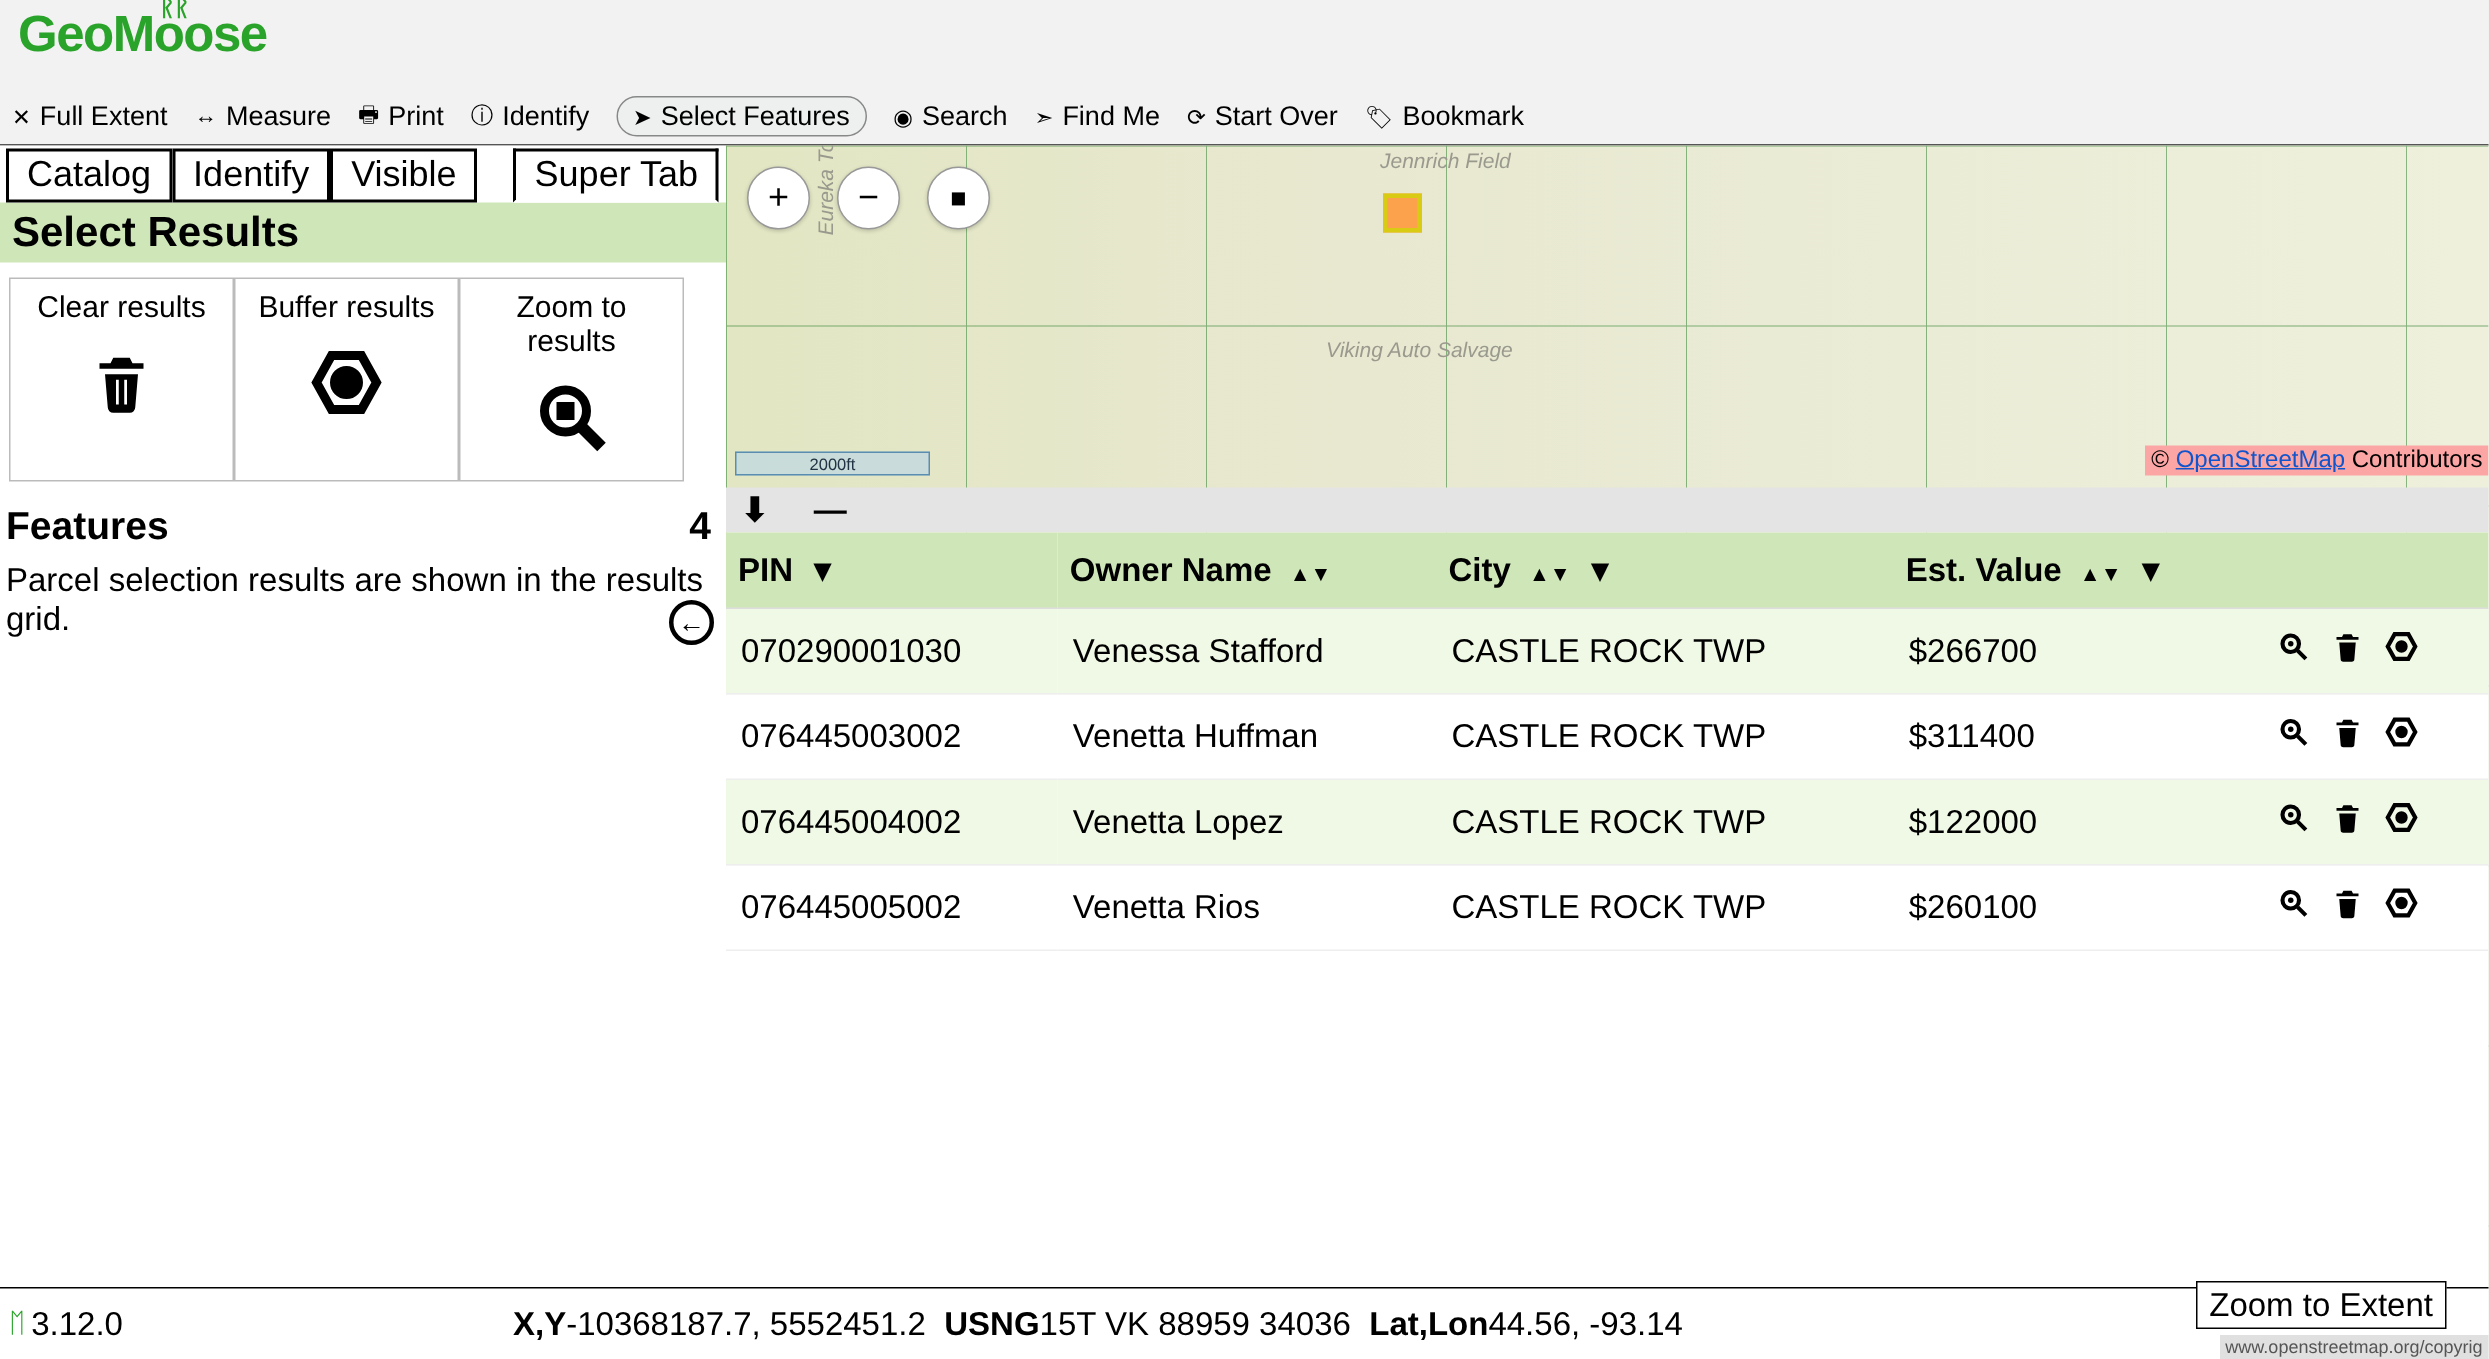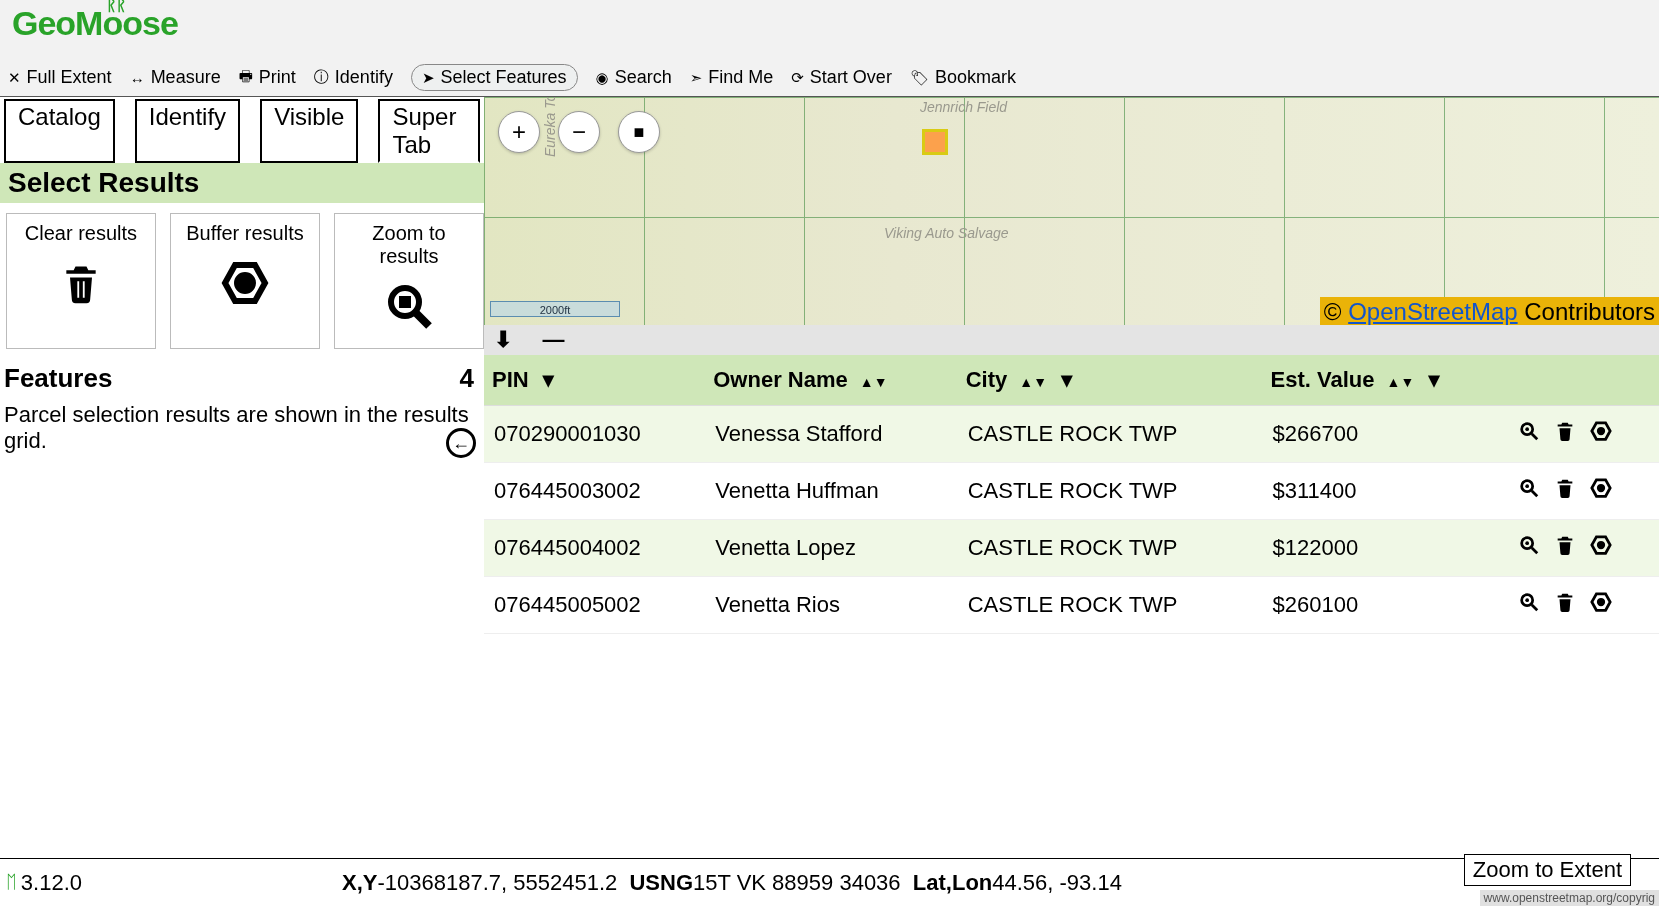--- a/index.html
+++ b/index.html
@@ -38,39 +38,39 @@
     padding: 2px 10px;
   }
   
   .left-panel {
     position: absolute; top: 96px; left: 0; width: 484px; bottom: 48px;
     border-top: 1px solid #555;
     background: #fff;
     overflow: hidden;
   }
   .tabs {
-    display: flex; gap: 20px; padding: 2px 4px 0 4px;
+    display: flex; gap: 0; padding: 2px 4px 0 4px;
     background: #fff;
   }
   .tab {
     border: 2px solid #000;
     padding: 2px 12px;
     font-size: 24px;
     cursor: pointer;
     background: #fff;
   }
-  .tab.active { border-bottom: 2px solid #fff; }
+  .tab.active { border-bottom: 2px solid #fff; margin-left: 24px; }
   .tab:last-child { font-weight: normal; }
   .results-header {
     background: #cfe7b8;
     font-size: 28px; font-weight: bold;
     padding: 4px 8px;
   }
   .action-buttons {
-    display: flex; gap: 14px; padding: 10px 6px;
+    display: flex; padding: 10px 6px;
   }
   .action-btn {
     flex: 0 0 auto;
     width: 150px;
     border: 1px solid #bbb;
     background: #fff;
     text-align: center;
     padding: 8px 6px 18px 6px;
     cursor: pointer;
     font-size: 20px;
@@ -134,21 +134,21 @@
   }
   .map-btn.stop { font-size: 18px; }
   .scale-bar {
     position: absolute; left: 6px; top: 204px;
     width: 130px; height: 16px;
     border: 1px solid #5b8db0; background: #bcd6e6aa;
     font-size: 11px; color: #234; text-align: center; line-height: 16px;
   }
   .attribution {
     position: absolute; right: 0; top: 200px;
-    font-size: 24px; color: #000; background: #eab308; padding: 1px 4px;
+    font-size: 16px; color: #000; background: #fca5a5; padding: 1px 4px;
   }
   .attribution a { color: #1155cc; text-decoration: underline; }
   
   .grid-toolbar {
     position: absolute; top: 228px; left: 0; right: 0; height: 30px;
     background: #e4e4e4;
     display: flex; align-items: center; gap: 30px;
     padding-left: 10px;
     font-size: 22px;
   }

